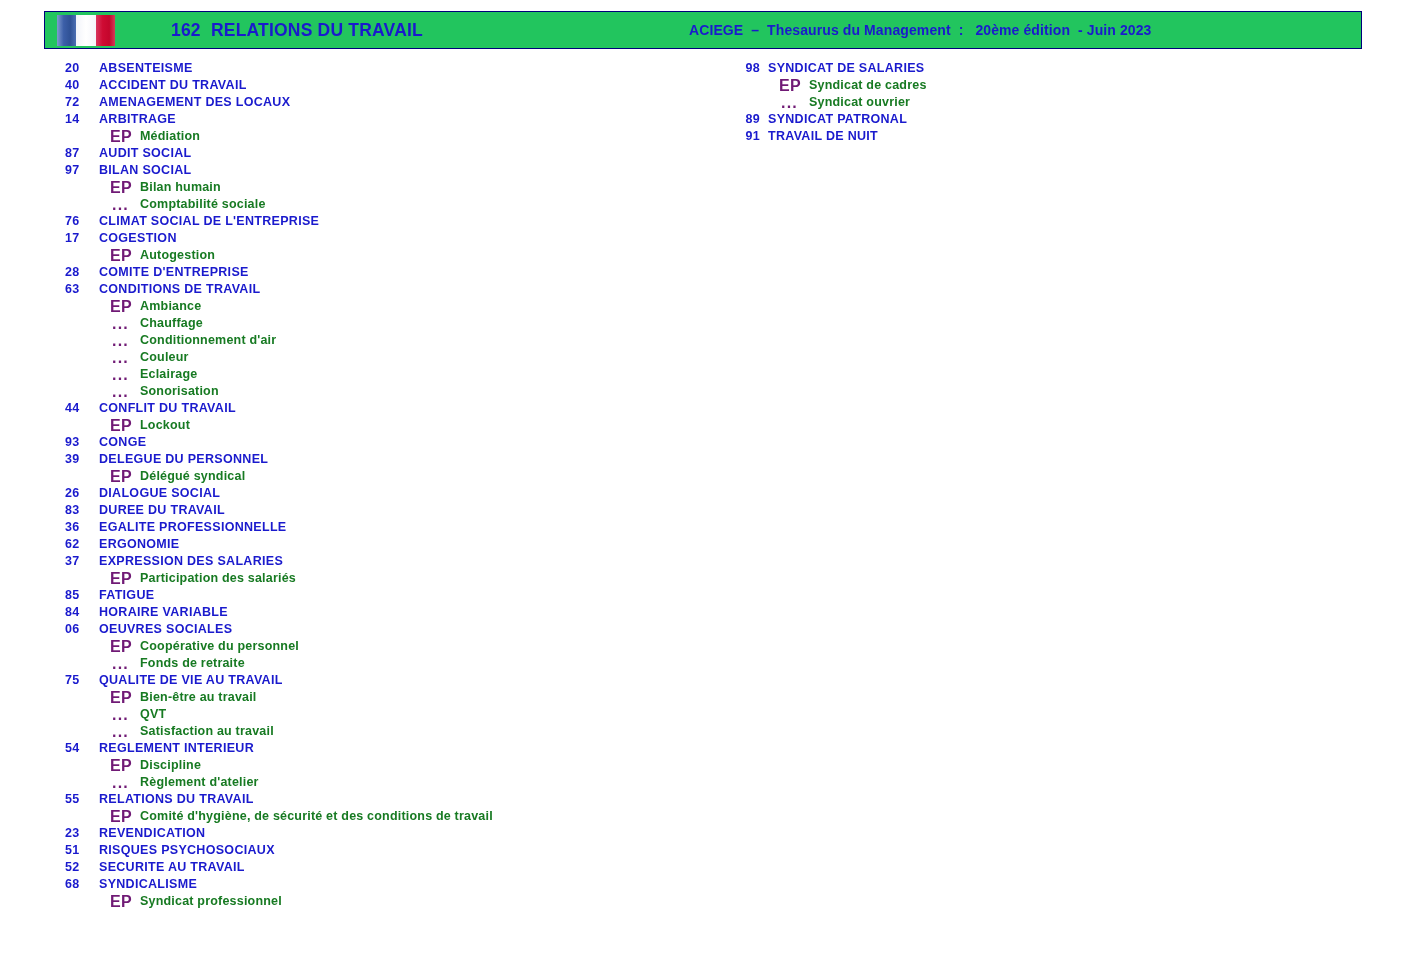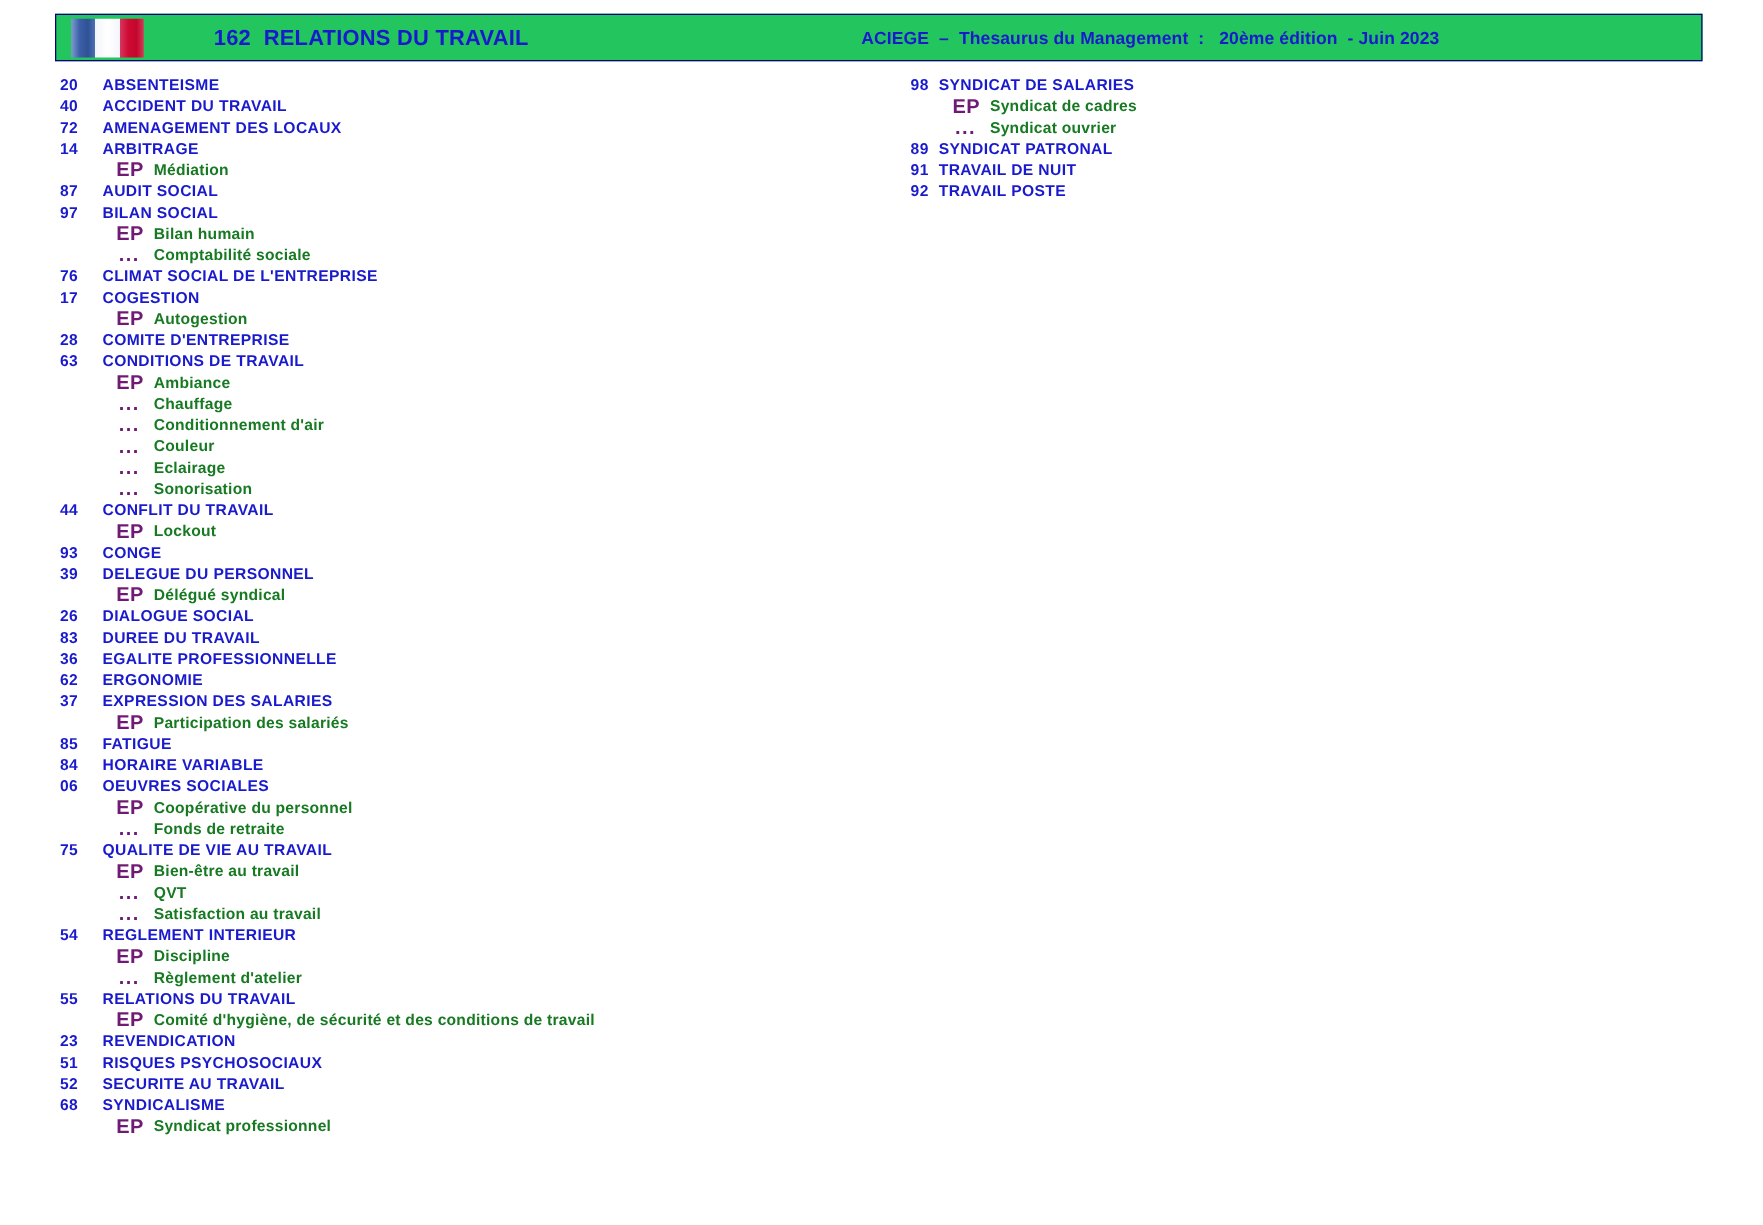--- a/index.html
+++ b/index.html
@@ -72,20 +72,21 @@
     color: #1a1acd;
     letter-spacing: 0.1px;
     white-space: pre;
     margin-left: 36px;
   }
 
   
   .column {
     position: absolute;
     top: 60px;
+    margin-left: 17px;
   }
   #left-column  { left: 48px;  width: 640px; }
   #right-column { left: 717px; width: 640px; text-align: right; }
 
   .entry {
     position: relative;
     height: 17px;
     line-height: 17px;
     white-space: pre;
   }
@@ -199,14 +200,13 @@
     <div class="entry term"><span class="code">52</span><span class="label">SECURITE AU TRAVAIL</span></div>
     <div class="entry term"><span class="code">68</span><span class="label">SYNDICALISME</span></div>
     <div class="entry syn"><span class="marker">EP</span><span class="label">Syndicat professionnel</span></div>
   </div>
 <div id="right-column" class="column">
     <div class="entry term"><span class="code">98</span><span class="label">SYNDICAT DE SALARIES</span></div>
     <div class="entry syn"><span class="marker">EP</span><span class="label">Syndicat de cadres</span></div>
     <div class="entry syn dots"><span class="marker">...</span><span class="label">Syndicat ouvrier</span></div>
     <div class="entry term"><span class="code">89</span><span class="label">SYNDICAT PATRONAL</span></div>
     <div class="entry term"><span class="code">91</span><span class="label">TRAVAIL DE NUIT</span></div>
-    <div class="entry term"><span class="code">92</span><span class="label">TRAVAIL POSTE</span></div>
   </div>
 
 </body></html>

